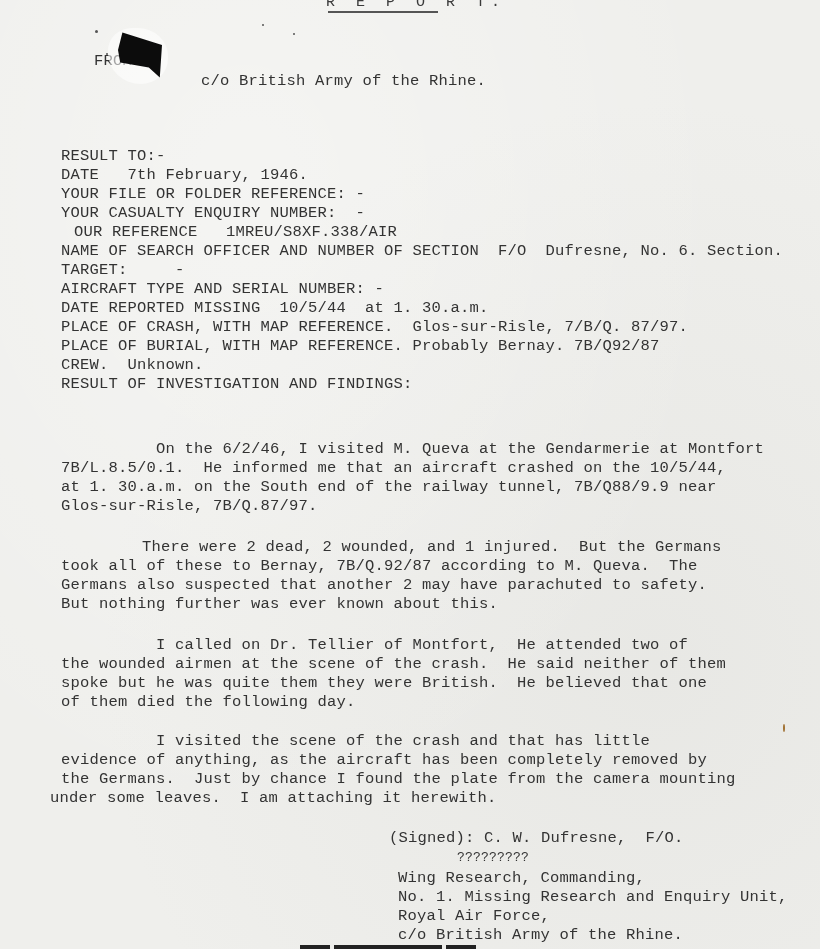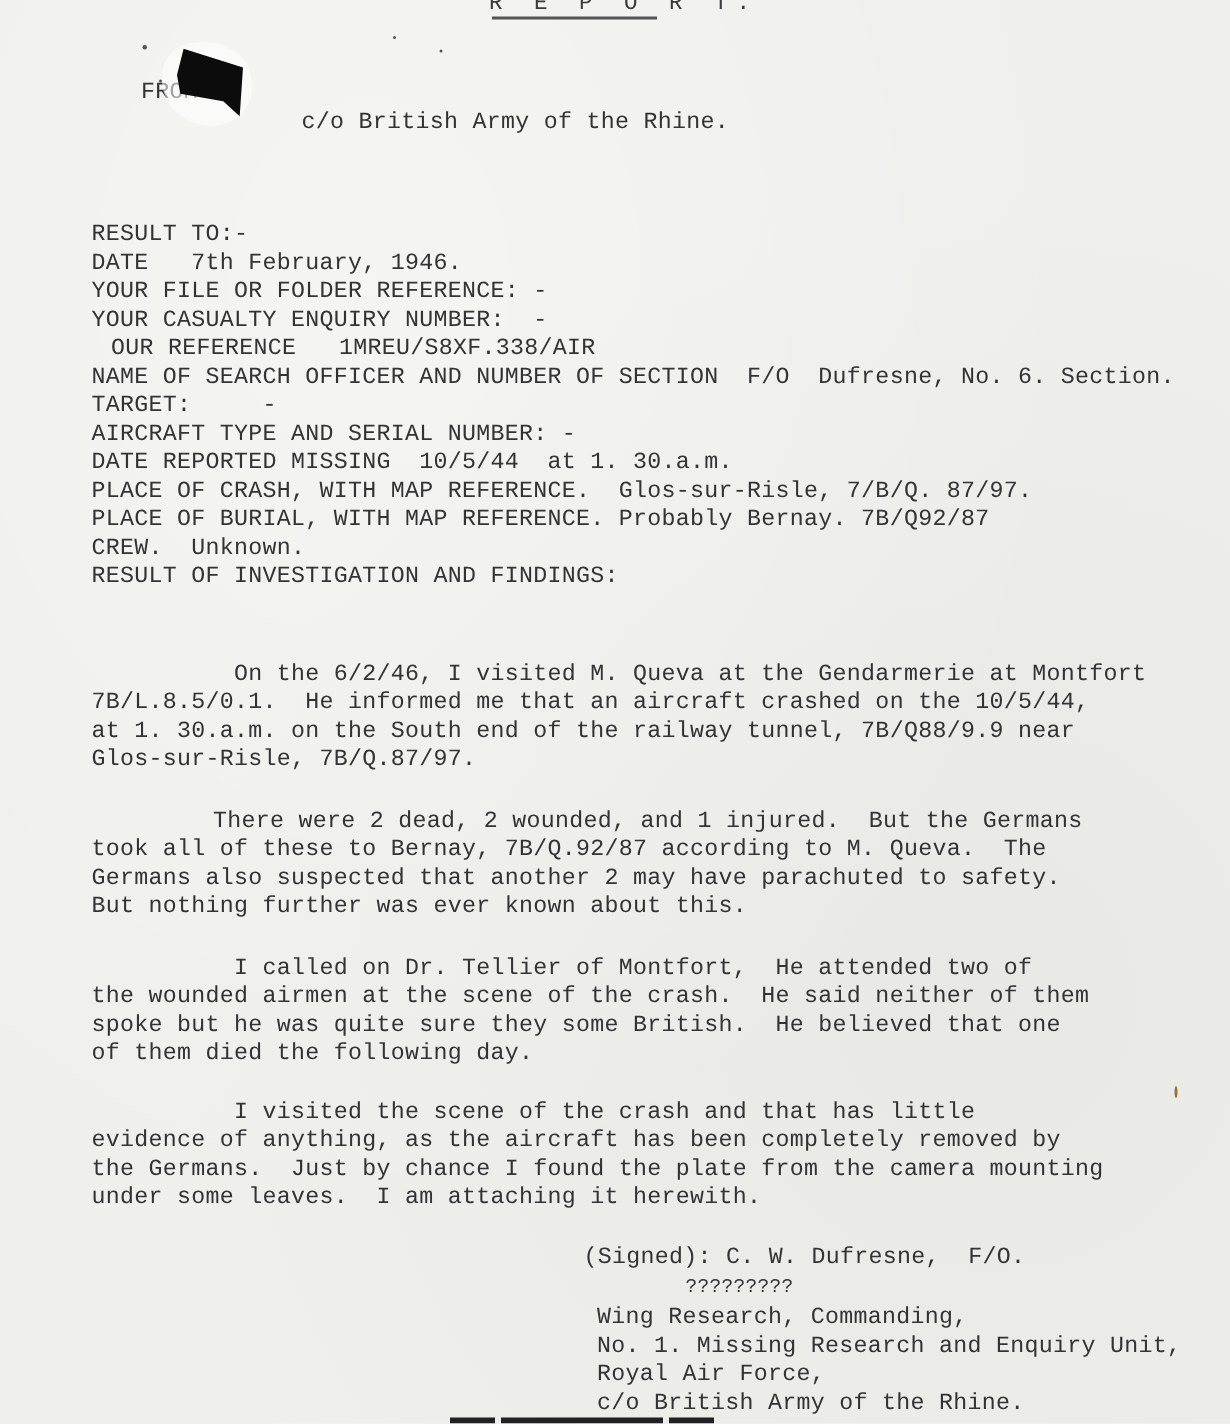--- a/index.html
+++ b/index.html
@@ -125,29 +125,29 @@
   <div>
     <div class="tline" style="left:47px;top:538px;">          There were 2 dead, 2 wounded, and 1 injured.  But the Germans</div>
     <div class="tline" style="left:61px;top:557px;">took all of these to Bernay, 7B/Q.92/87 according to M. Queva.  The</div>
     <div class="tline" style="left:61px;top:576px;text-align:right;">Germans also suspected that another 2 may have parachuted to safety.</div>
     <div class="tline" style="left:61px;top:595px;">But nothing further was ever known about this.</div>
   </div>
 
   <div>
     <div class="tline" style="left:61px;top:636px;">          I called on Dr. Tellier of Montfort,  He attended two of</div>
     <div class="tline" style="left:61px;top:655px;">the wounded airmen at the scene of the crash.  He said neither of them</div>
-    <div class="tline" style="left:61px;top:674px;">spoke but he was quite sure they some British.  He believed that one</div>
+    <div class="tline" style="left:61px;top:674px;">spoke but he was quite them they were British.  He believed that one</div>
     <div class="tline" style="left:61px;top:693px;">of them died the following day.</div>
   </div>
 
   <div>
     <div class="tline" style="left:61px;top:732px;">          I visited the scene of the crash and that has little</div>
     <div class="tline" style="left:61px;top:751px;">evidence of anything, as the aircraft has been completely removed by</div>
     <div class="tline" style="left:61px;top:770px;">the Germans.  Just by chance I found the plate from the camera mounting</div>
-    <div class="tline" style="left:61px;top:789px;">under some leaves.  I am attaching it herewith.</div>
+    <div class="tline" style="left:50px;top:789px;">under some leaves.  I am attaching it herewith.</div>
   </div>
 
   <div>
     <div class="tline" style="left:389px;top:829px;">(Signed): C. W. Dufresne,  F/O.</div>
     <div class="tline" style="left:457px;top:849px;font-size:13px;">?????????</div>
     <div class="tline" style="left:398px;top:869px;">Wing Research, Commanding,</div>
     <div class="tline" style="left:398px;top:888px;">No. 1. Missing Research and Enquiry Unit,</div>
     <div class="tline" style="left:398px;top:907px;">Royal Air Force,</div>
     <div class="tline" style="left:398px;top:926px;">c/o British Army of the Rhine.</div>
   </div>

